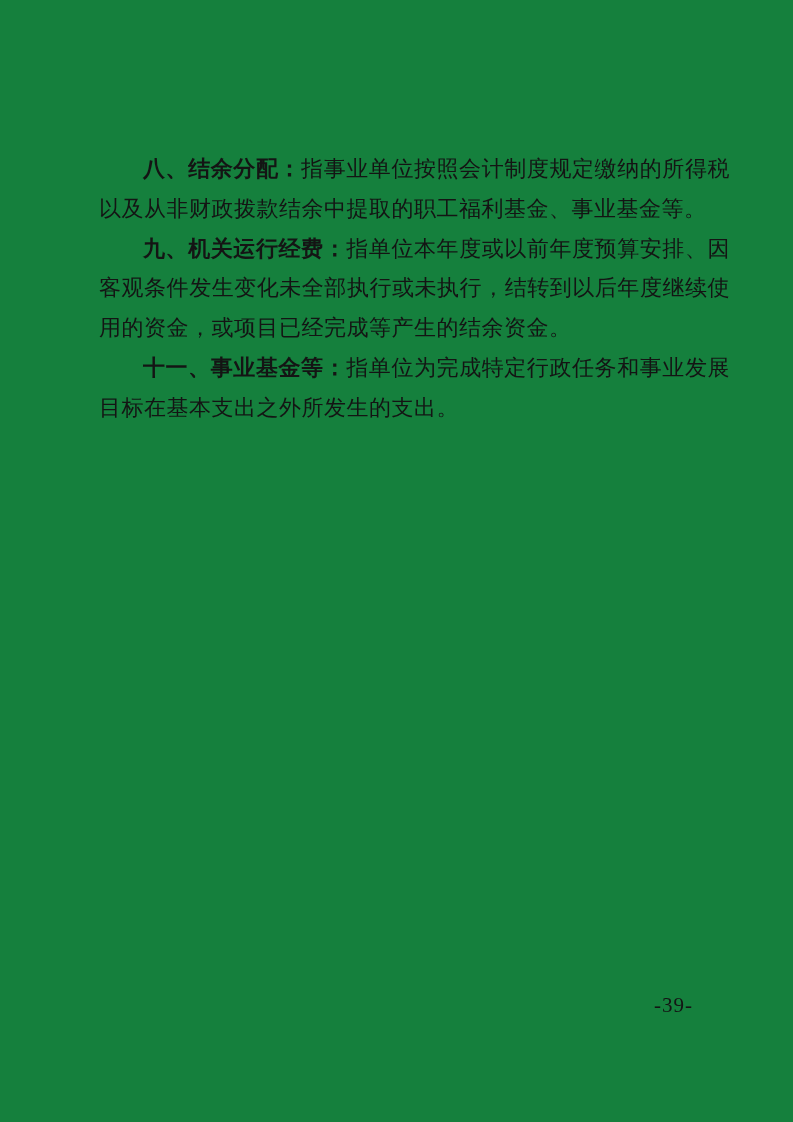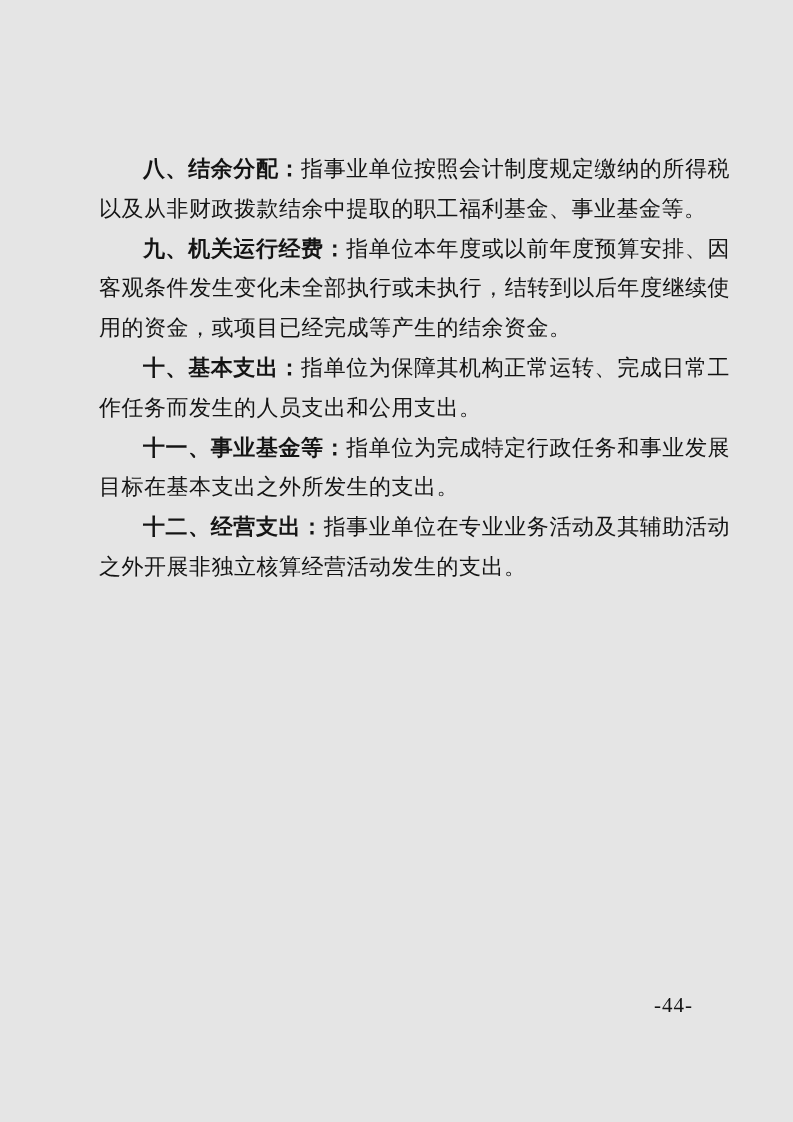--- a/index.html
+++ b/index.html
@@ -4,21 +4,21 @@
 <style>
   html, body {
     margin: 0;
     padding: 0;
     background: #ffffff;
   }
   .page {
     position: relative;
     width: 793px;
     height: 1122px;
-    background: #e5e5e5;
+    background: #15803d;
     overflow: hidden;
     font-family: "Liberation Serif", "DejaVu Serif", serif;
     color: #141414;
   }
   .text-block {
     position: absolute;
     left: 99px;
     top: 149px;
     width: 631px;
   }
@@ -51,25 +51,23 @@
 <body>
 
 <div class="page">
 
   <div class="text-block">
 
     <p class="para"><span class="term">八、结余分配：</span><span class="body-text">指事业单位按照会计制度规定缴纳的所得税以及从非财政拨款结余中提取的职工福利基金、事业基金等。</span></p>
 
     <p class="para"><span class="term">九、机关运行经费：</span><span class="body-text">指单位本年度或以前年度预算安排、因客观条件发生变化未全部执行或未执行，结转到以后年度继续使用的资金，或项目已经完成等产生的结余资金。</span></p>
 
-    <p class="para"><span class="term">十、基本支出：</span><span class="body-text">指单位为保障其机构正常运转、完成日常工作任务而发生的人员支出和公用支出。</span></p>
 
     <p class="para"><span class="term">十一、事业基金等：</span><span class="body-text">指单位为完成特定行政任务和事业发展目标在基本支出之外所发生的支出。</span></p>
 
-    <p class="para"><span class="term">十二、经营支出：</span><span class="body-text">指事业单位在专业业务活动及其辅助活动之外开展非独立核算经营活动发生的支出。</span></p>
 
 
 
   </div>
 
-  <div class="page-number">-44-</div>
+  <div class="page-number">-39-</div>
 
 </div>
 
 </body></html>

